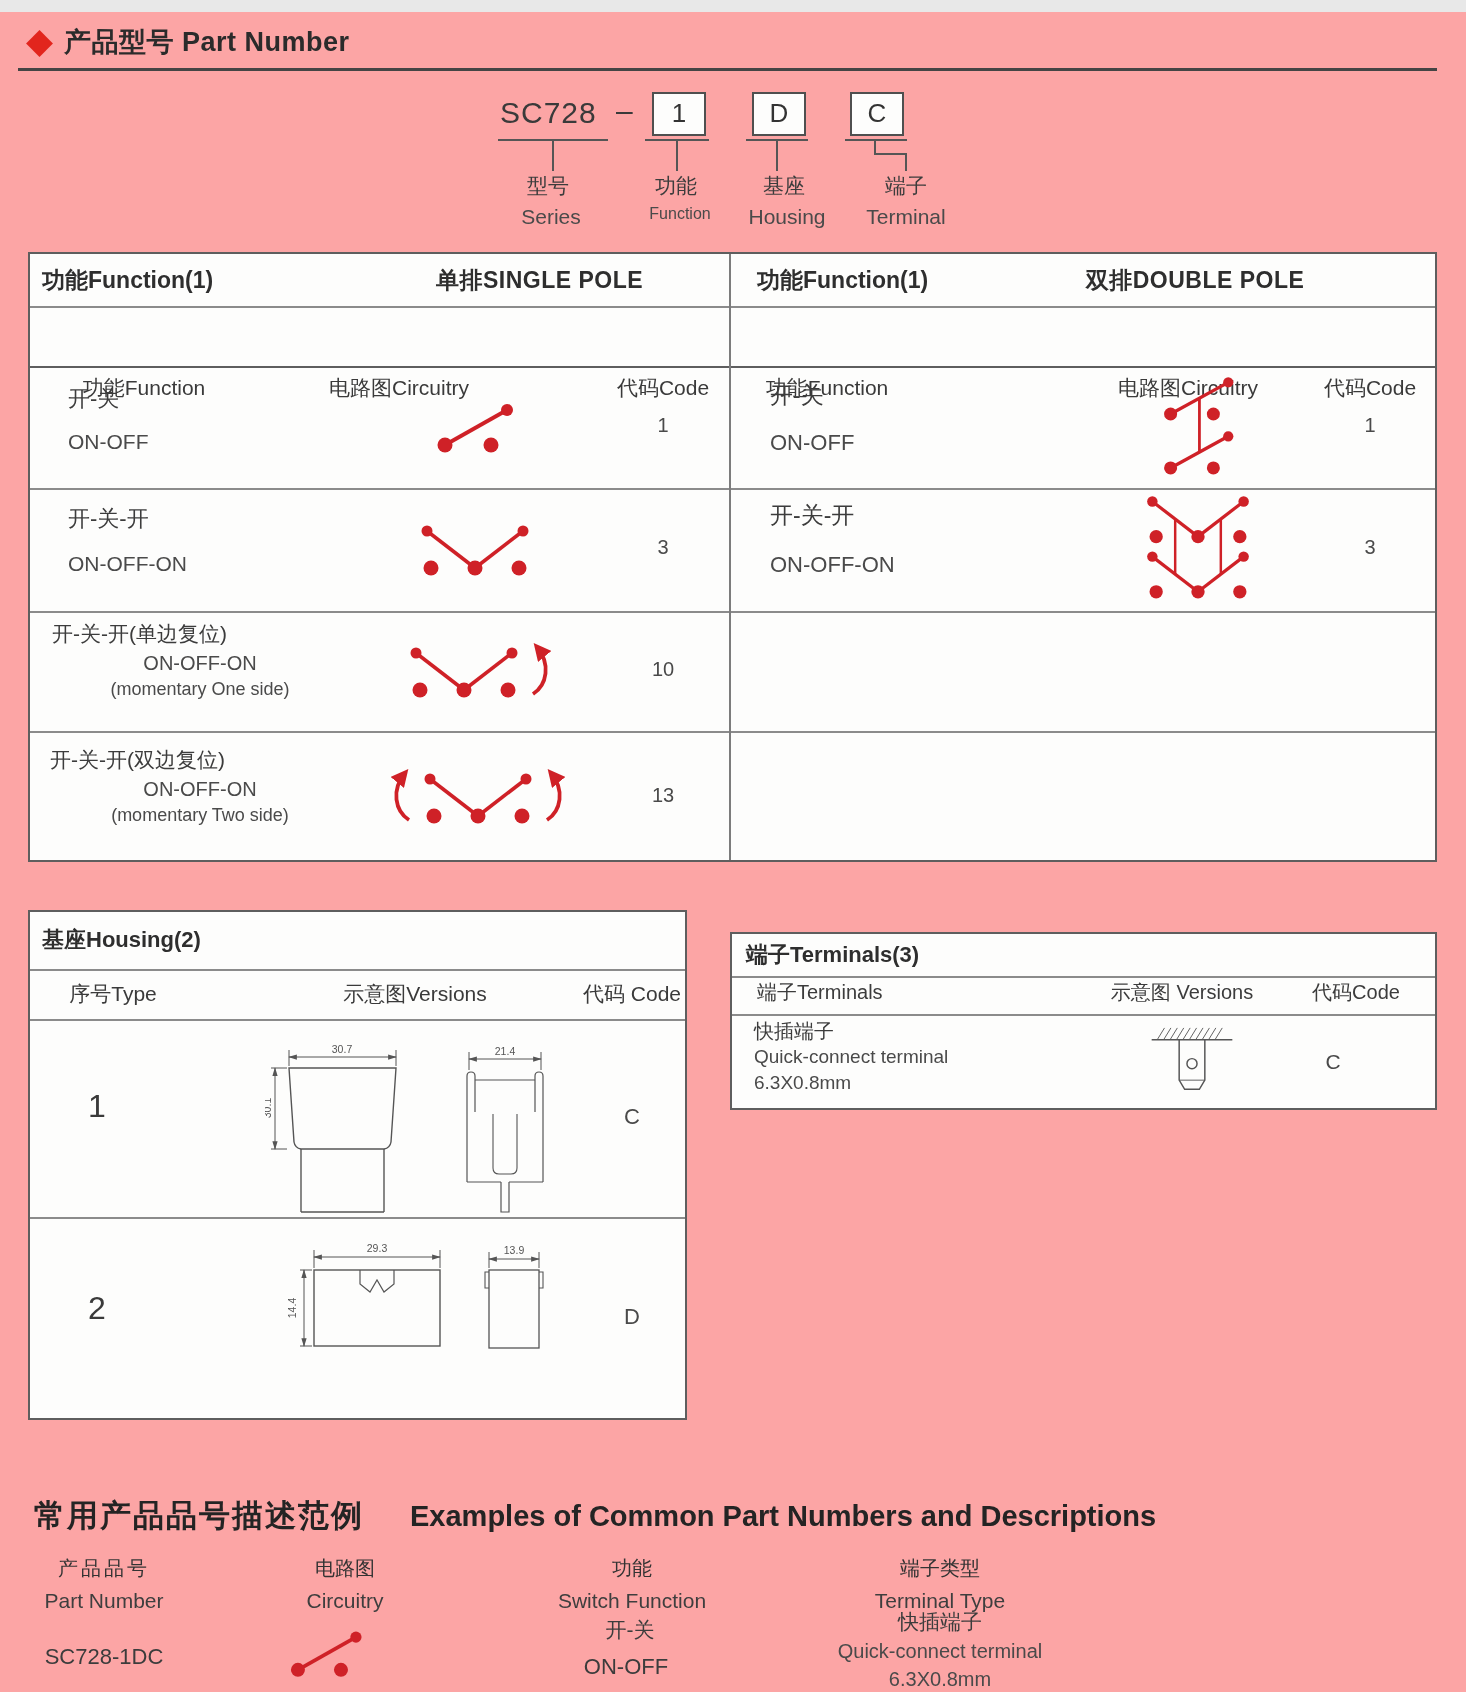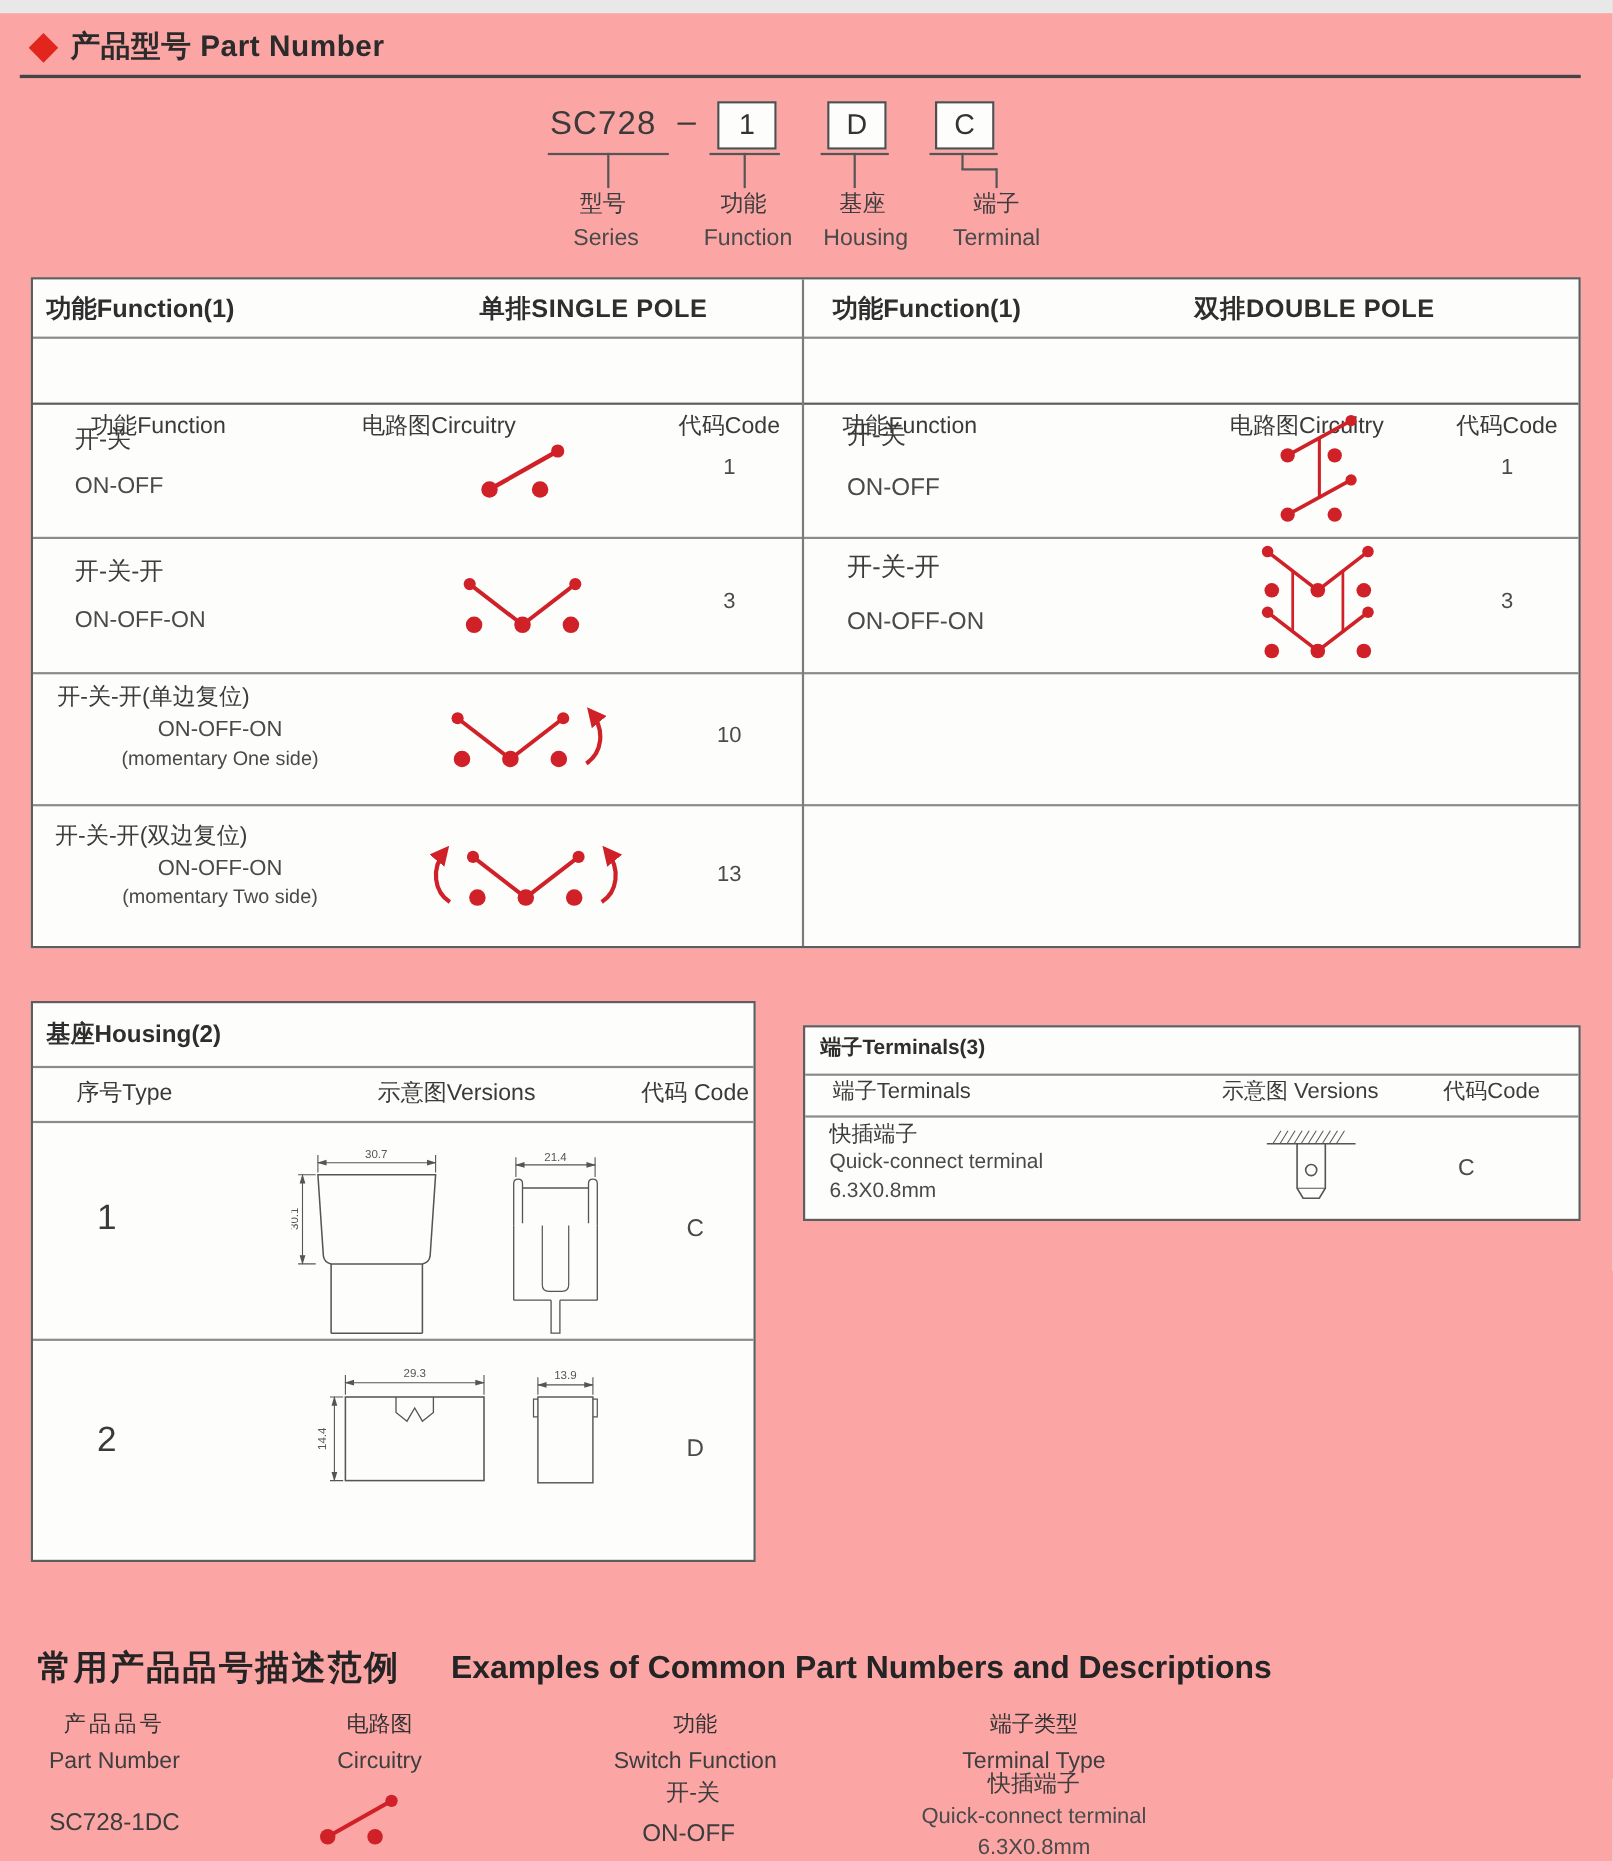--- a/index.html
+++ b/index.html
@@ -150,21 +150,21 @@
   <div class="conn" style="left:746px;top:127px;width:62px;height:1.5px;"></div>
   <div class="conn" style="left:776px;top:127px;width:1.5px;height:32px;"></div>
   <div class="conn" style="left:845px;top:127px;width:62px;height:1.5px;"></div>
   <div class="conn" style="left:874px;top:127px;width:1.5px;height:15px;"></div>
   <div class="conn" style="left:874px;top:141px;width:32px;height:1.5px;"></div>
   <div class="conn" style="left:905px;top:141px;width:1.5px;height:18px;"></div>
 
   <div class="cbl" style="left:548px;top:162px;font-size:21px;">型号</div>
   <div class="cbl" style="left:551px;top:193px;font-size:21px;color:#4a4a4a;">Series</div>
   <div class="cbl" style="left:676px;top:162px;font-size:21px;">功能</div>
-  <div class="cbl" style="left:680px;top:193px;font-size:21px;color:#4a4a4a;text-align:right;">Function</div>
+  <div class="cbl" style="left:680px;top:193px;font-size:16px;color:#4a4a4a;text-align:right;">Function</div>
   <div class="cbl" style="left:784px;top:162px;font-size:21px;">基座</div>
   <div class="cbl" style="left:787px;top:193px;font-size:21px;color:#4a4a4a;">Housing</div>
   <div class="cbl" style="left:906px;top:162px;font-size:21px;">端子</div>
   <div class="cbl" style="left:906px;top:193px;font-size:21px;color:#4a4a4a;">Terminal</div>
 
   <div class="box" style="left:28px;top:240px;width:1409px;height:610px;">
     <div class="hline" style="left:0;top:52px;width:1405px;"></div>
     <div class="hline2" style="left:0;top:112px;width:1405px;"></div>
     <div class="hline" style="left:0;top:234px;width:1405px;"></div>
     <div class="hline" style="left:0;top:357px;width:1405px;"></div>
@@ -290,21 +290,21 @@
       <rect x="14" y="26" width="50" height="78" fill="none" stroke="#555" stroke-width="1.3"></rect>
       <path d="M14,28 H10 V44 H14" fill="none" stroke="#555" stroke-width="1.1"></path>
       <path d="M64,28 H68 V44 H64" fill="none" stroke="#555" stroke-width="1.1"></path>
     </svg>
     <div class="cbl" style="left:602px;top:392px;font-size:22px;color:#4a4a4a;">D</div>
   </div>
 
   <div class="box" style="left:730px;top:920px;width:707px;height:178px;">
     <div class="hline" style="left:0;top:42px;width:703px;"></div>
     <div class="hline" style="left:0;top:80px;width:703px;"></div>
-    <div class="t sec-title" style="left:14px;top:8px;font-size:19px;">端子Terminals(3)</div>
+    <div class="t sec-title" style="left:14px;top:8px;font-size:22px;">端子Terminals(3)</div>
     <div class="t" style="left:25px;top:47px;font-size:20px;">端子Terminals</div>
     <div class="cbl" style="left:450px;top:47px;font-size:20px;">示意图 Versions</div>
     <div class="cbl" style="left:624px;top:47px;font-size:20px;">代码Code</div>
 
     <div class="t" style="left:22px;top:86px;font-size:20px;">快插端子</div>
     <div class="t" style="left:22px;top:112px;font-size:19px;color:#4a4a4a;">Quick-connect terminal</div>
     <div class="t" style="left:22px;top:138px;font-size:19px;color:#4a4a4a;">6.3X0.8mm</div>
     <svg class="abs" style="left:405px;top:86px;" width="110" height="80">
         <use href="#sym-terminal"></use>
       </svg>

